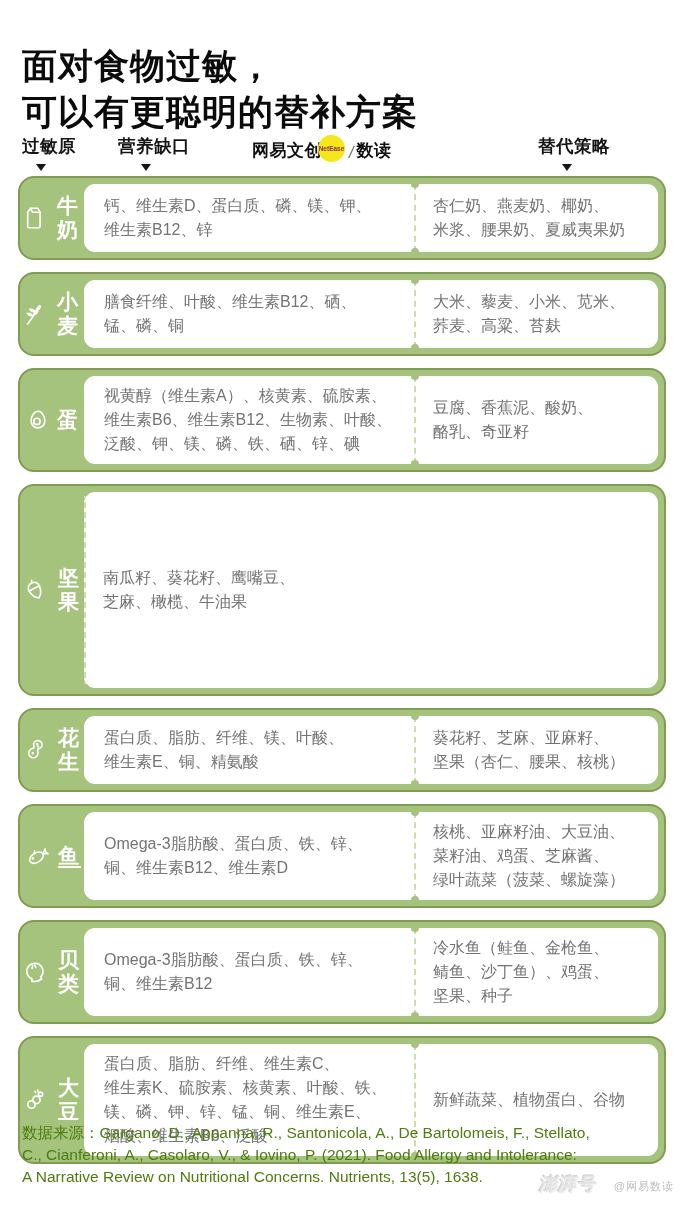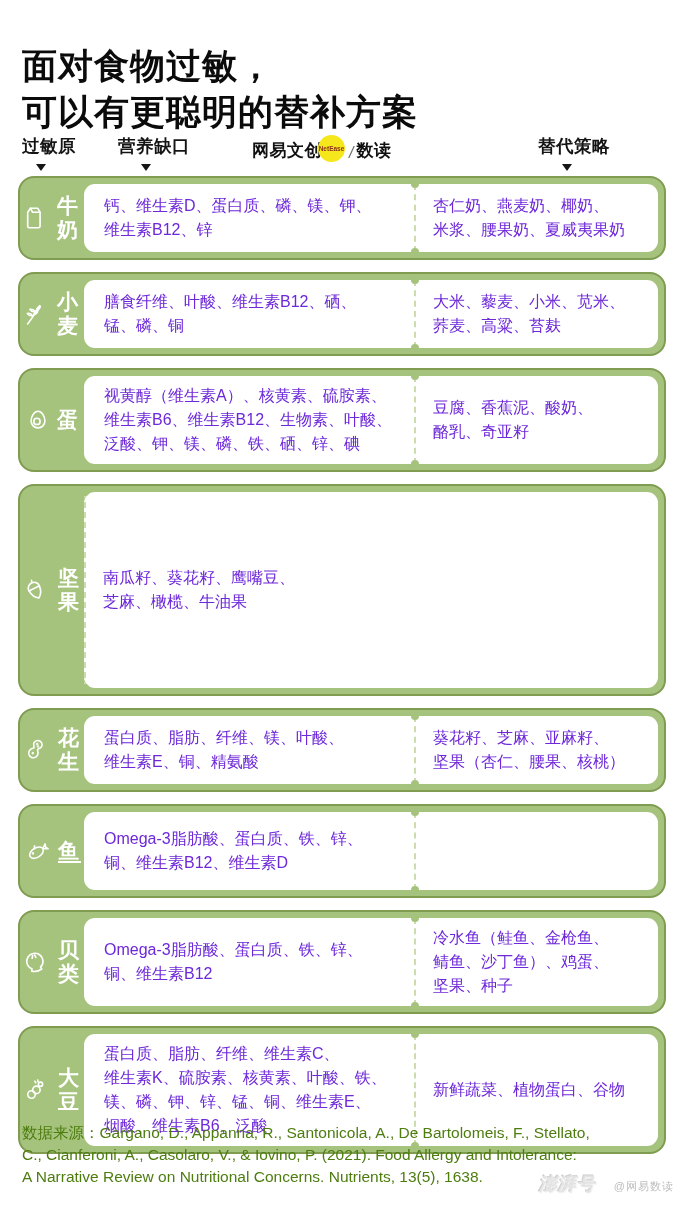--- a/index.html
+++ b/index.html
@@ -59,21 +59,21 @@
   }
   .col-gap{flex:0 0 330px;box-sizing:border-box;padding:8px 8px 8px 20px;display:flex;align-items:center;}
   .col-divider{width:0;border-left:2px dashed #ccdcae;position:relative;}
   .col-divider::before,.col-divider::after{
     content:"";position:absolute;left:-5px;width:8px;height:8px;border-radius:50%;background:#a5c37d;
   }
   .col-divider::before{top:-4px;}
   .col-divider::after{bottom:-4px;}
   .col-alt{flex:1;box-sizing:border-box;padding:8px 8px 8px 17px;display:flex;align-items:center;min-width:0;}
   .cell-text{
-    margin:0;font-size:16px;line-height:24px;color:#6d28d9;white-space:pre-line;
+    margin:0;font-size:16px;line-height:24px;color:#737373;white-space:pre-line;
     font-weight:500;
   }
   
   .source{
     position:absolute;left:22px;top:1122px;width:652px;
     font-size:15.5px;line-height:22px;color:#4d7c0f;white-space:pre-line;
   }
   .watermark{position:absolute;right:16px;top:1172px;display:flex;align-items:baseline;gap:18px;}
   .wm-styl{
     font-size:18px;font-weight:800;font-style:italic;color:#e3e3e3;
@@ -241,20 +241,25 @@
           </svg>
         </span>
         <span class="row-label label-underline">鱼</span>
       </div>
       <div class="card">
         <div class="col-gap">
           <p class="cell-text">Omega-3脂肪酸、蛋白质、铁、锌、
 铜、维生素B12、维生素D</p>
         </div>
         <div class="col-divider"></div>
+        <div class="col-alt">
+          <p class="cell-text">核桃、亚麻籽油、大豆油、
+菜籽油、鸡蛋、芝麻酱、
+绿叶蔬菜（菠菜、螺旋藻）</p>
+        </div>
       </div>
     </section>
 
     <section class="row">
       <div class="row-left">
         <span class="icon">
           <svg width="30" height="30" viewBox="0 0 24 24" fill="none" stroke="#fff" stroke-width="1.3" stroke-linecap="round" stroke-linejoin="round">
             <g transform="rotate(-12 12 12)">
               <path d="M12 5c3.6 0 6.5 2.9 6.5 6.4 0 2.3-1.2 4.3-3 5.4l.6 1.8c-2.6 1.2-5.6 1.2-8.2 0l.6-1.8c-1.8-1.1-3-3.1-3-5.4C5.5 7.9 8.4 5 12 5z"></path>
               <path d="M10.4 8.6l.8-2.1M13.4 8.6l-.5-2.2"></path>

